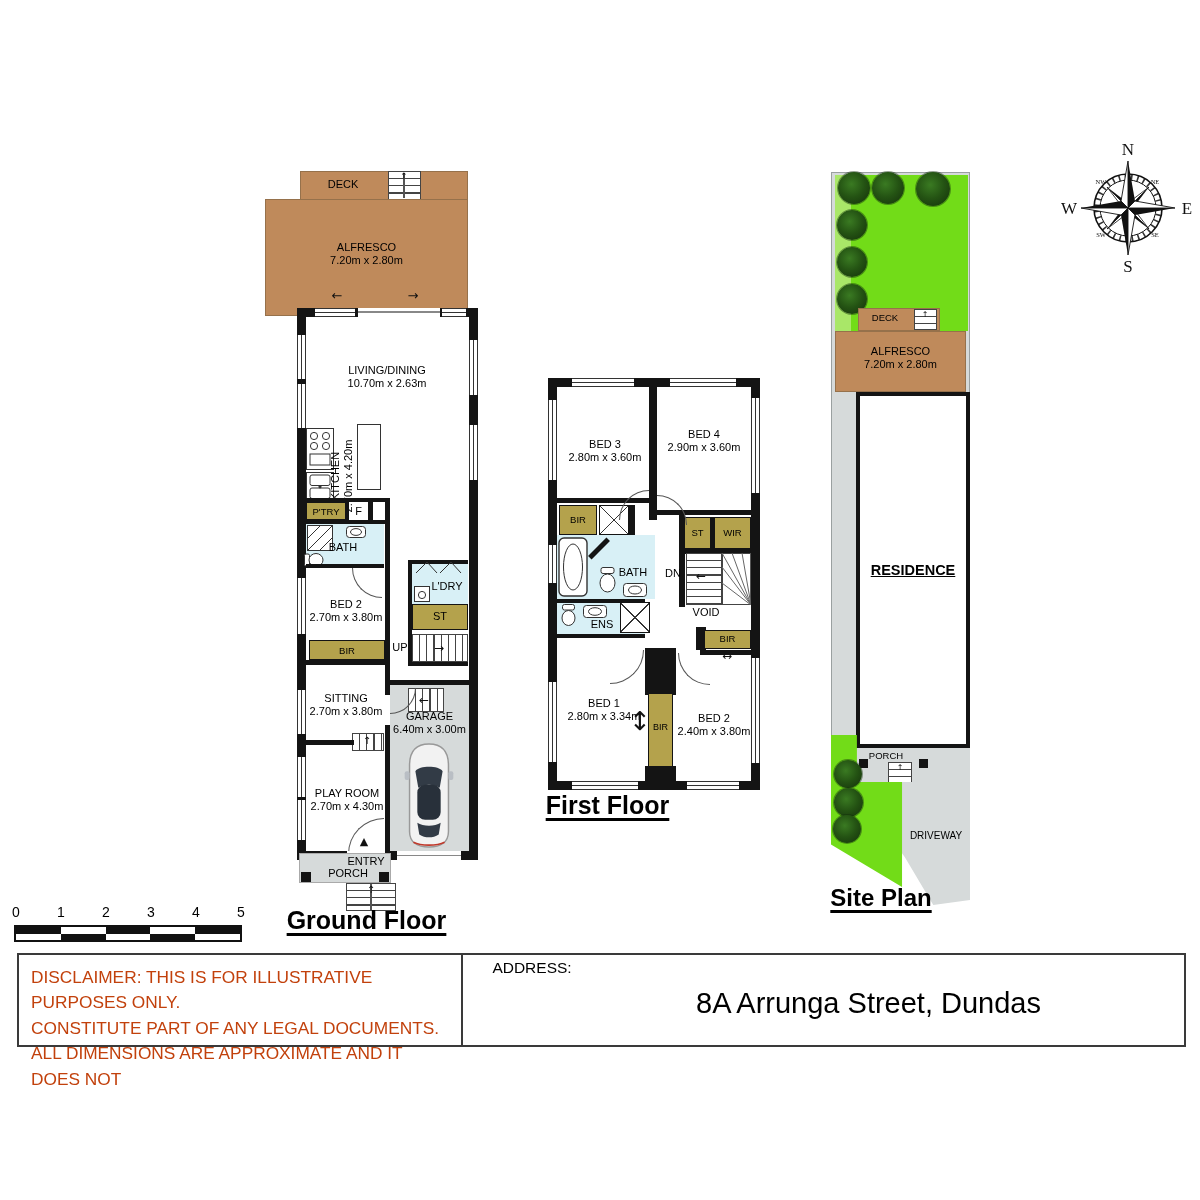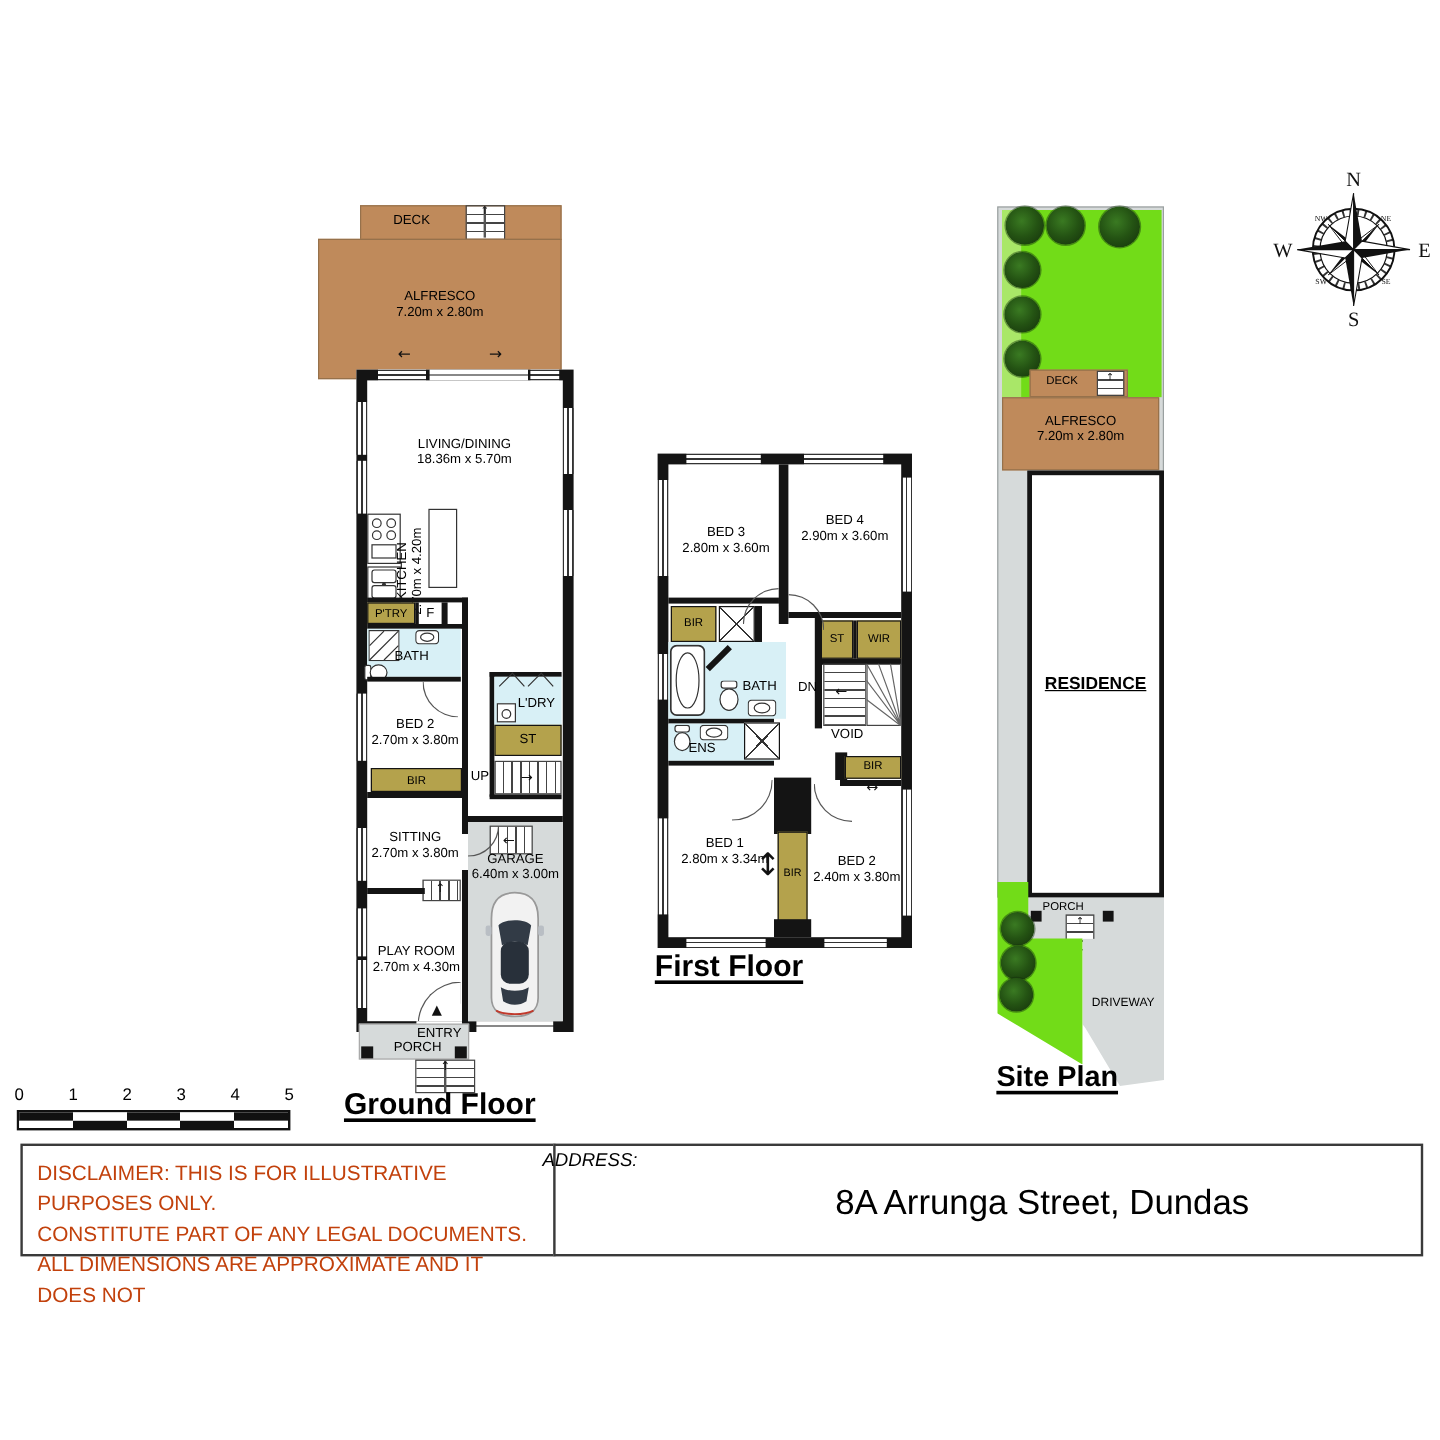--- a/index.html
+++ b/index.html
@@ -69,21 +69,21 @@
   <div class="winV" style="left:297px;top:384px;width:9px;height:44px;"></div>
   <div class="winV" style="left:297px;top:578px;width:9px;height:56px;"></div>
   <div class="winV" style="left:297px;top:690px;width:9px;height:44px;"></div>
   <div class="winV" style="left:297px;top:757px;width:9px;height:40px;"></div>
   <div class="winV" style="left:297px;top:800px;width:9px;height:40px;"></div>
   <div class="winV" style="left:469px;top:340px;width:9px;height:55px;"></div>
   <div class="winV" style="left:469px;top:425px;width:9px;height:55px;"></div>
 
   <div class="lbl" style="left:306px;top:364px;width:162px;">
     <div>LIVING/DINING</div>
-    <div>18.36m x 5.70m</div>
+    <div>10.70m x 2.63m</div>
   </div>
   <div class="ibox" style="left:306px;top:428px;width:28px;height:42px;">
     <svg width="26" height="40" viewBox="0 0 26 40">
         <circle cx="7" cy="7" r="3.6" fill="none" stroke="#333"></circle>
         <circle cx="19" cy="7" r="3.6" fill="none" stroke="#333"></circle>
         <circle cx="7" cy="17" r="3.6" fill="none" stroke="#333"></circle>
         <circle cx="19" cy="17" r="3.6" fill="none" stroke="#333"></circle>
         <rect x="3" y="25" width="20" height="11" fill="none" stroke="#333"></rect>
       </svg>
   </div>
@@ -277,21 +277,21 @@
         <ellipse cx="8.5" cy="14" rx="6.5" ry="7.5" fill="#fff" stroke="#333"></ellipse>
       </svg>
   </div>
   <div class="abs" style="left:583px;top:604px;">
     <svg width="24" height="13" viewBox="0 0 24 13">
         <rect x="0.5" y="0.5" width="23" height="12" rx="3" fill="#fff" stroke="#333"></rect>
         <ellipse cx="12" cy="6.5" rx="6.5" ry="3.8" fill="none" stroke="#333"></ellipse>
       </svg>
   </div>
   <div class="xbox" style="left:620px;top:602px;width:30px;height:31px;"></div>
-  <div class="lbl" style="left:565px;top:618px;width:40px;">ENS</div>
+  <div class="lbl" style="left:582px;top:618px;width:40px;">ENS</div>
   <div class="wall" style="left:557px;top:634px;width:88px;height:4px;"></div>
 
   <div class="lbl" style="left:662px;top:567px;width:22px;">DN</div>
   <div class="treadH" style="left:686px;top:553px;width:36px;height:52px;"></div>
   <span class="icn" style="left:688px;top:570px;width:26px;font-size:12px;">←</span>
   <div class="abs" style="left:722px;top:553px;">
     <svg width="29" height="52" viewBox="0 0 29 52">
         <rect x="0.5" y="0.5" width="28" height="51" fill="#fff" stroke="#444"></rect>
         <path d="M29 52 L0 0 M29 52 L10 0 M29 52 L20 0 M29 52 L29 0 M29 52 L0 14 M29 52 L0 30" stroke="#666" fill="none"></path>
       </svg>
@@ -407,16 +407,16 @@
       <div class="abs" style="left:0;top:6.5px;width:224px;height:6.5px;background:linear-gradient(90deg,#fff 0 20%,#111 20% 40%,#fff 40% 60%,#111 60% 80%,#fff 80% 100%);"></div>
     </div>
   </div>
 
   <div class="footbox" style="left:17px;top:953px;width:446px;height:94px;padding:10px 12px;">
     <div class="disc-line">DISCLAIMER: THIS IS FOR ILLUSTRATIVE PURPOSES ONLY.</div>
     <div class="disc-line">CONSTITUTE PART OF ANY LEGAL DOCUMENTS.</div>
     <div class="disc-line">ALL DIMENSIONS ARE APPROXIMATE AND IT DOES NOT</div>
   </div>
   <div class="footbox" style="left:461px;top:953px;width:725px;height:94px;"></div>
-  <div class="lbl" style="left:452px;top:959px;width:120px;font-size:15.5px;text-align:left;font-style:italic;">ADDRESS:</div>
+  <div class="lbl" style="left:472px;top:959px;width:120px;font-size:15.5px;text-align:center;">ADDRESS:</div>
   <div class="lbl" style="left:461px;top:986px;width:815px;font-size:29px;">8A Arrunga Street, Dundas</div>
 
 </div>
 
 </body></html>

